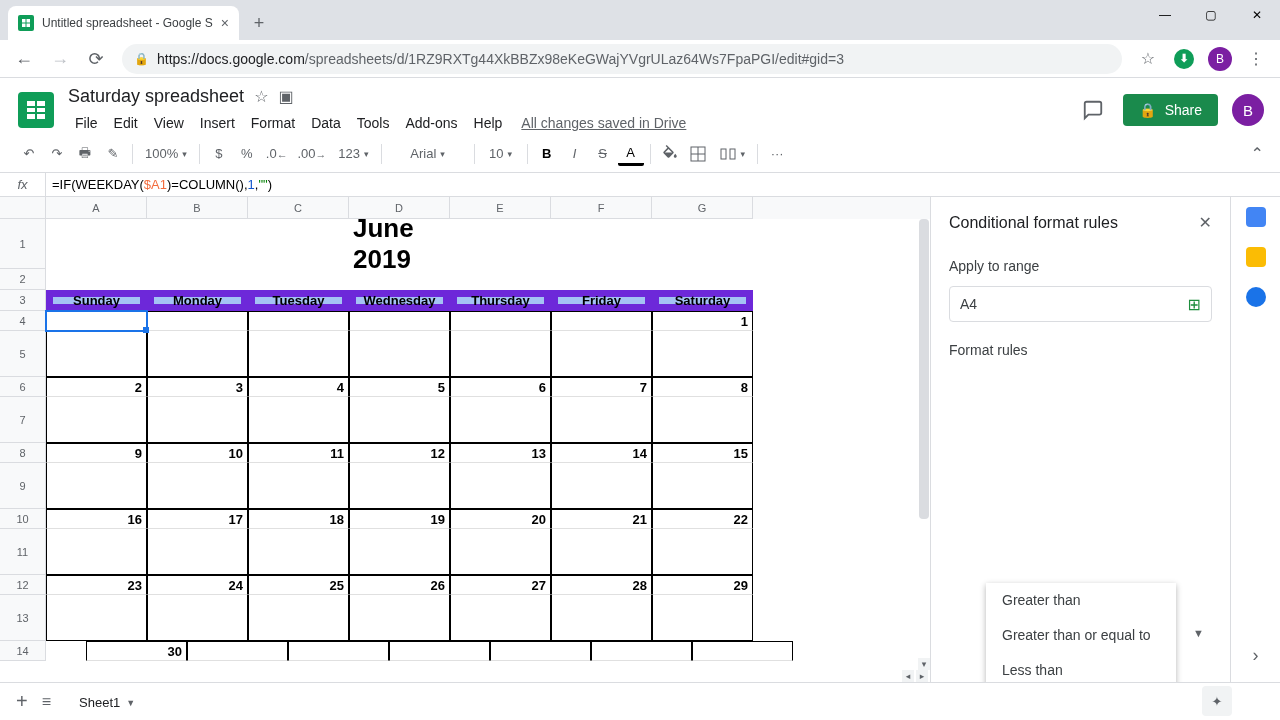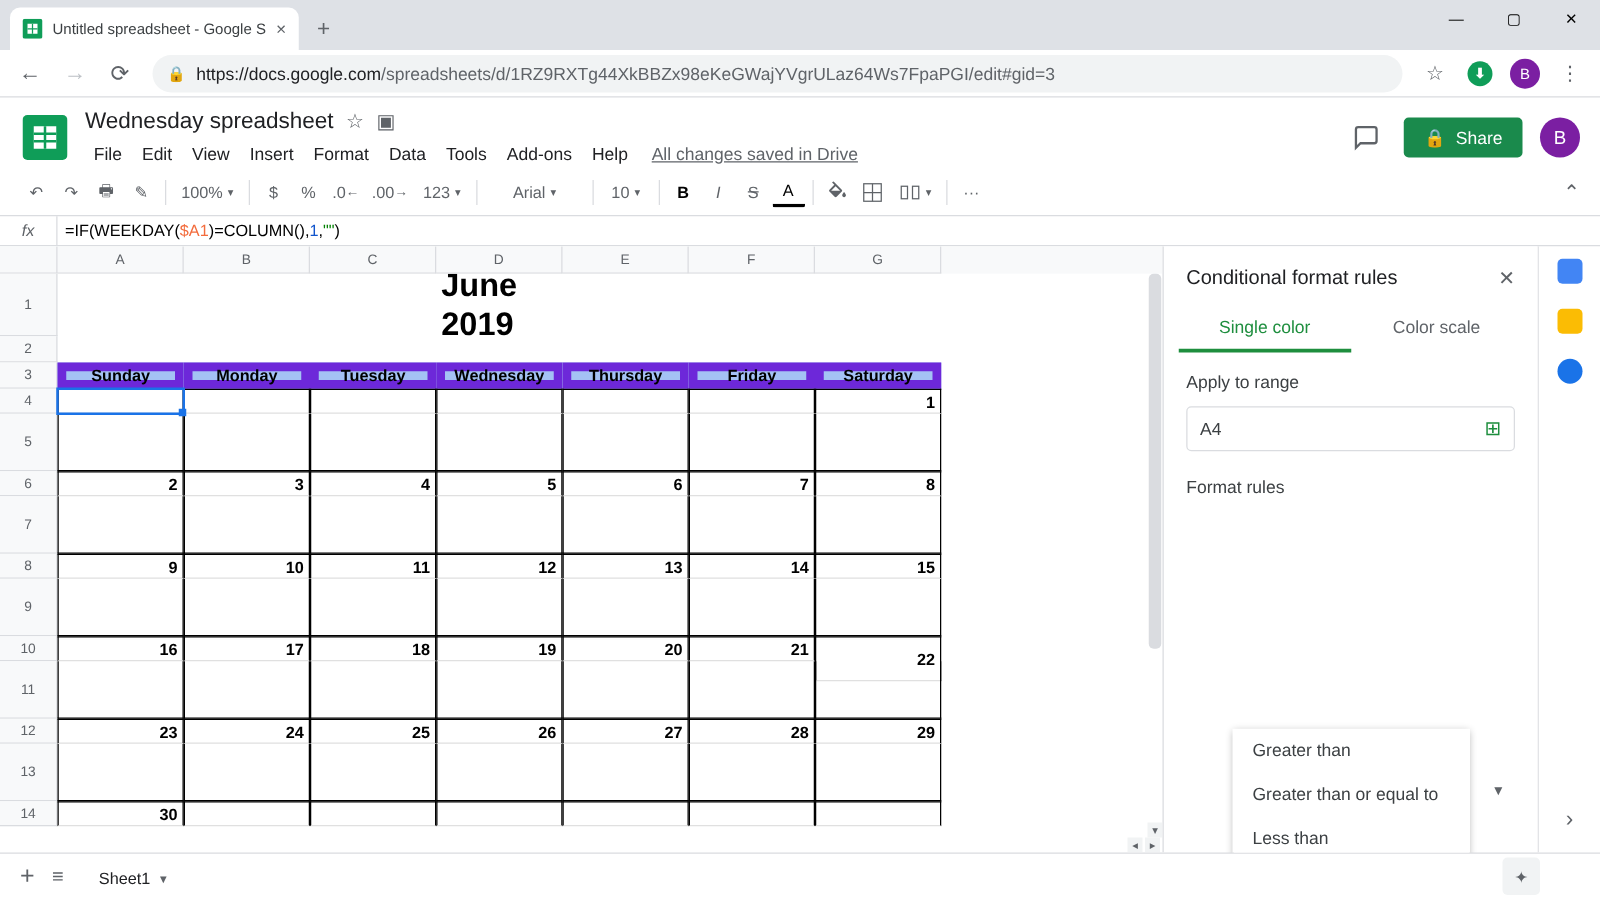--- a/index.html
+++ b/index.html
@@ -172,21 +172,21 @@
     <svg width="36" height="36" viewBox="0 0 36 36">
         <rect width="36" height="36" rx="4" fill="#0f9d58"></rect>
         <rect x="9" y="9" width="18" height="18" fill="#fff"></rect>
         <line x1="18" y1="9" x2="18" y2="27" stroke="#0f9d58" stroke-width="2"></line>
         <line x1="9" y1="15" x2="27" y2="15" stroke="#0f9d58" stroke-width="2"></line>
         <line x1="9" y1="21" x2="27" y2="21" stroke="#0f9d58" stroke-width="2"></line>
       </svg>
   </div>
   <div class="doc-info">
     <div class="doc-title-row">
-      <span class="doc-title">Wednesday spreadsheet</span>
+      <span class="doc-title">Saturday spreadsheet</span>
       <span class="star-icon">☆</span>
       <span class="folder-icon">▣</span>
     </div>
     <div class="menubar">
       <span class="menu-item">File</span>
       <span class="menu-item">Edit</span>
       <span class="menu-item">View</span>
       <span class="menu-item">Insert</span>
       <span class="menu-item">Format</span>
       <span class="menu-item">Data</span>
@@ -373,21 +373,21 @@
           <div class="cell" style="height: 46px; border-top: none; border-right: 1px solid rgb(0, 0, 0); border-bottom: 1px solid rgb(0, 0, 0); border-left: 1px solid rgb(0, 0, 0); border-image: initial;"></div>
         </div>
         <div class="row cal-top reg" style="height: 20px;">
           <div class="row-h" style="height: 20px;">10</div>
           <div class="cell" style="height: 20px; border-width: 1px; border-style: solid; border-color: rgb(0, 0, 0) rgb(0, 0, 0) rgb(224, 224, 224); border-image: initial; justify-content: flex-end; font-weight: bold;">16</div>
           <div class="cell" style="height: 20px; border-width: 1px; border-style: solid; border-color: rgb(0, 0, 0) rgb(0, 0, 0) rgb(224, 224, 224); border-image: initial; justify-content: flex-end; font-weight: bold;">17</div>
           <div class="cell" style="height: 20px; border-width: 1px; border-style: solid; border-color: rgb(0, 0, 0) rgb(0, 0, 0) rgb(224, 224, 224); border-image: initial; justify-content: flex-end; font-weight: bold;">18</div>
           <div class="cell" style="height: 20px; border-width: 1px; border-style: solid; border-color: rgb(0, 0, 0) rgb(0, 0, 0) rgb(224, 224, 224); border-image: initial; justify-content: flex-end; font-weight: bold;">19</div>
           <div class="cell" style="height: 20px; border-width: 1px; border-style: solid; border-color: rgb(0, 0, 0) rgb(0, 0, 0) rgb(224, 224, 224); border-image: initial; justify-content: flex-end; font-weight: bold;">20</div>
           <div class="cell" style="height: 20px; border-width: 1px; border-style: solid; border-color: rgb(0, 0, 0) rgb(0, 0, 0) rgb(224, 224, 224); border-image: initial; justify-content: flex-end; font-weight: bold;">21</div>
-          <div class="cell" style="height: 36px; border-width: 1px; border-style: solid; border-color: rgb(0, 0, 0) rgb(0, 0, 0) rgb(224, 224, 224); border-image: initial; justify-content: flex-end; font-weight: bold;">22</div>
+          <div class="cell" style="height: 20px; border-width: 1px; border-style: solid; border-color: rgb(0, 0, 0) rgb(0, 0, 0) rgb(224, 224, 224); border-image: initial; justify-content: flex-end; font-weight: bold;">22</div>
         </div>
         <div class="row cal-bot tall" style="height: 46px;">
           <div class="row-h" style="height: 46px;">11</div>
           <div class="cell" style="height: 46px; border-top: none; border-right: 1px solid rgb(0, 0, 0); border-bottom: 1px solid rgb(0, 0, 0); border-left: 1px solid rgb(0, 0, 0); border-image: initial;"></div>
           <div class="cell" style="height: 46px; border-top: none; border-right: 1px solid rgb(0, 0, 0); border-bottom: 1px solid rgb(0, 0, 0); border-left: 1px solid rgb(0, 0, 0); border-image: initial;"></div>
           <div class="cell" style="height: 46px; border-top: none; border-right: 1px solid rgb(0, 0, 0); border-bottom: 1px solid rgb(0, 0, 0); border-left: 1px solid rgb(0, 0, 0); border-image: initial;"></div>
           <div class="cell" style="height: 46px; border-top: none; border-right: 1px solid rgb(0, 0, 0); border-bottom: 1px solid rgb(0, 0, 0); border-left: 1px solid rgb(0, 0, 0); border-image: initial;"></div>
           <div class="cell" style="height: 46px; border-top: none; border-right: 1px solid rgb(0, 0, 0); border-bottom: 1px solid rgb(0, 0, 0); border-left: 1px solid rgb(0, 0, 0); border-image: initial;"></div>
           <div class="cell" style="height: 46px; border-top: none; border-right: 1px solid rgb(0, 0, 0); border-bottom: 1px solid rgb(0, 0, 0); border-left: 1px solid rgb(0, 0, 0); border-image: initial;"></div>
           <div class="cell" style="height: 46px; border-top: none; border-right: 1px solid rgb(0, 0, 0); border-bottom: 1px solid rgb(0, 0, 0); border-left: 1px solid rgb(0, 0, 0); border-image: initial;"></div>
@@ -407,21 +407,21 @@
           <div class="cell" style="height: 46px; border-top: none; border-right: 1px solid rgb(0, 0, 0); border-bottom: 1px solid rgb(0, 0, 0); border-left: 1px solid rgb(0, 0, 0); border-image: initial;"></div>
           <div class="cell" style="height: 46px; border-top: none; border-right: 1px solid rgb(0, 0, 0); border-bottom: 1px solid rgb(0, 0, 0); border-left: 1px solid rgb(0, 0, 0); border-image: initial;"></div>
           <div class="cell" style="height: 46px; border-top: none; border-right: 1px solid rgb(0, 0, 0); border-bottom: 1px solid rgb(0, 0, 0); border-left: 1px solid rgb(0, 0, 0); border-image: initial;"></div>
           <div class="cell" style="height: 46px; border-top: none; border-right: 1px solid rgb(0, 0, 0); border-bottom: 1px solid rgb(0, 0, 0); border-left: 1px solid rgb(0, 0, 0); border-image: initial;"></div>
           <div class="cell" style="height: 46px; border-top: none; border-right: 1px solid rgb(0, 0, 0); border-bottom: 1px solid rgb(0, 0, 0); border-left: 1px solid rgb(0, 0, 0); border-image: initial;"></div>
           <div class="cell" style="height: 46px; border-top: none; border-right: 1px solid rgb(0, 0, 0); border-bottom: 1px solid rgb(0, 0, 0); border-left: 1px solid rgb(0, 0, 0); border-image: initial;"></div>
           <div class="cell" style="height: 46px; border-top: none; border-right: 1px solid rgb(0, 0, 0); border-bottom: 1px solid rgb(0, 0, 0); border-left: 1px solid rgb(0, 0, 0); border-image: initial;"></div>
         </div>
         <div class="row cal-top reg" style="height: 20px;">
           <div class="row-h" style="height: 20px;">14</div>
-          <div class="cell" style="height: 20px; border-width: 1px; border-style: solid; border-color: rgb(0, 0, 0) rgb(0, 0, 0) rgb(224, 224, 224); border-image: initial; justify-content: flex-end; font-weight: bold;">30</div>
+          <div class="cell" style="height: 20px; border-width: 1px; border-style: solid; border-color: rgb(0, 0, 0) rgb(0, 0, 0) rgb(224, 224, 224); border-image: initial; justify-content: flex-end; font-weight: bold; margin-left: 40px;">30</div>
           <div class="cell" style="height: 20px; border-width: 1px; border-style: solid; border-color: rgb(0, 0, 0) rgb(0, 0, 0) rgb(224, 224, 224); border-image: initial; justify-content: flex-end; font-weight: bold;"></div>
           <div class="cell" style="height: 20px; border-width: 1px; border-style: solid; border-color: rgb(0, 0, 0) rgb(0, 0, 0) rgb(224, 224, 224); border-image: initial; justify-content: flex-end; font-weight: bold;"></div>
           <div class="cell" style="height: 20px; border-width: 1px; border-style: solid; border-color: rgb(0, 0, 0) rgb(0, 0, 0) rgb(224, 224, 224); border-image: initial; justify-content: flex-end; font-weight: bold;"></div>
           <div class="cell" style="height: 20px; border-width: 1px; border-style: solid; border-color: rgb(0, 0, 0) rgb(0, 0, 0) rgb(224, 224, 224); border-image: initial; justify-content: flex-end; font-weight: bold;"></div>
           <div class="cell" style="height: 20px; border-width: 1px; border-style: solid; border-color: rgb(0, 0, 0) rgb(0, 0, 0) rgb(224, 224, 224); border-image: initial; justify-content: flex-end; font-weight: bold;"></div>
           <div class="cell" style="height: 20px; border-width: 1px; border-style: solid; border-color: rgb(0, 0, 0) rgb(0, 0, 0) rgb(224, 224, 224); border-image: initial; justify-content: flex-end; font-weight: bold;"></div>
         </div>
       </div>
     <div class="vscroll">
         <div class="thumb"></div>
@@ -431,24 +431,20 @@
         <div class="arr">◂</div>
         <div class="arr">▸</div>
       </div>
   </div>
 
   <div class="sidebar" style="position:relative">
     <div class="sb-header">
       <span class="sb-title">Conditional format rules</span>
       <span class="sb-close">✕</span>
     </div>
-    <div class="sb-tabs">
-      <div class="sb-tab active">Single color</div>
-      <div class="sb-tab">Color scale</div>
-    </div>
     <div class="sb-section">Apply to range</div>
     <div class="sb-range">
       <span>A4</span>
       <span class="grid-icon">⊞</span>
     </div>
     <div class="sb-label">Format rules</div>
   </div>
 
   <div class="right-rail">
     <div class="rail-icon rail-cal"></div>

